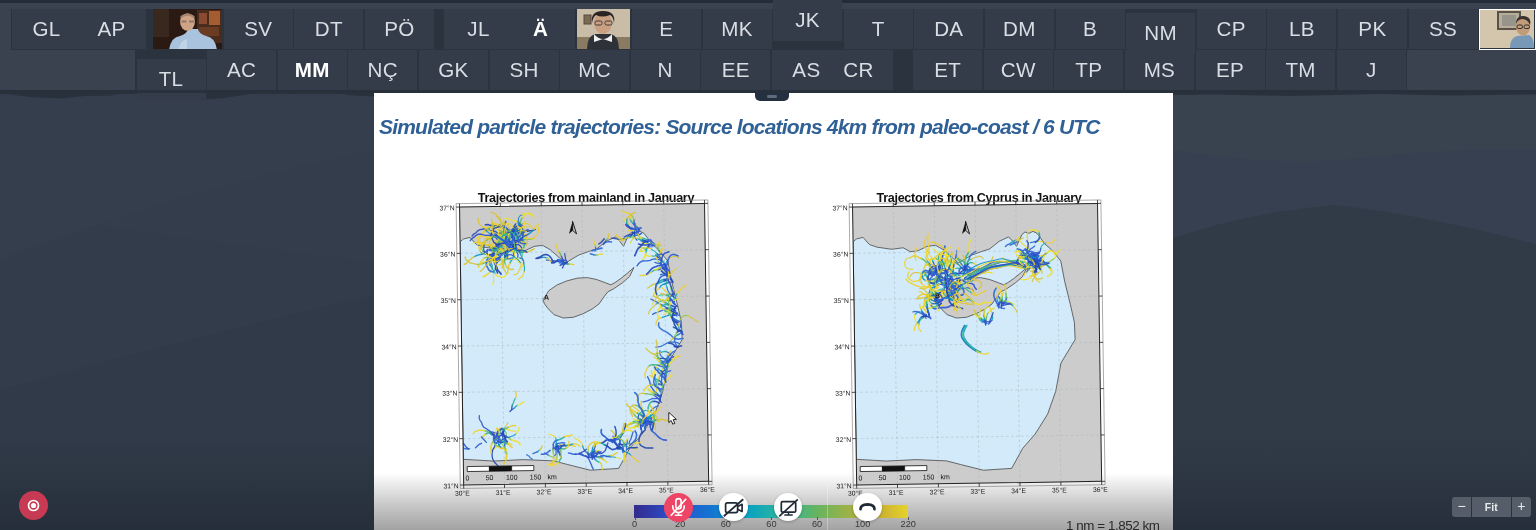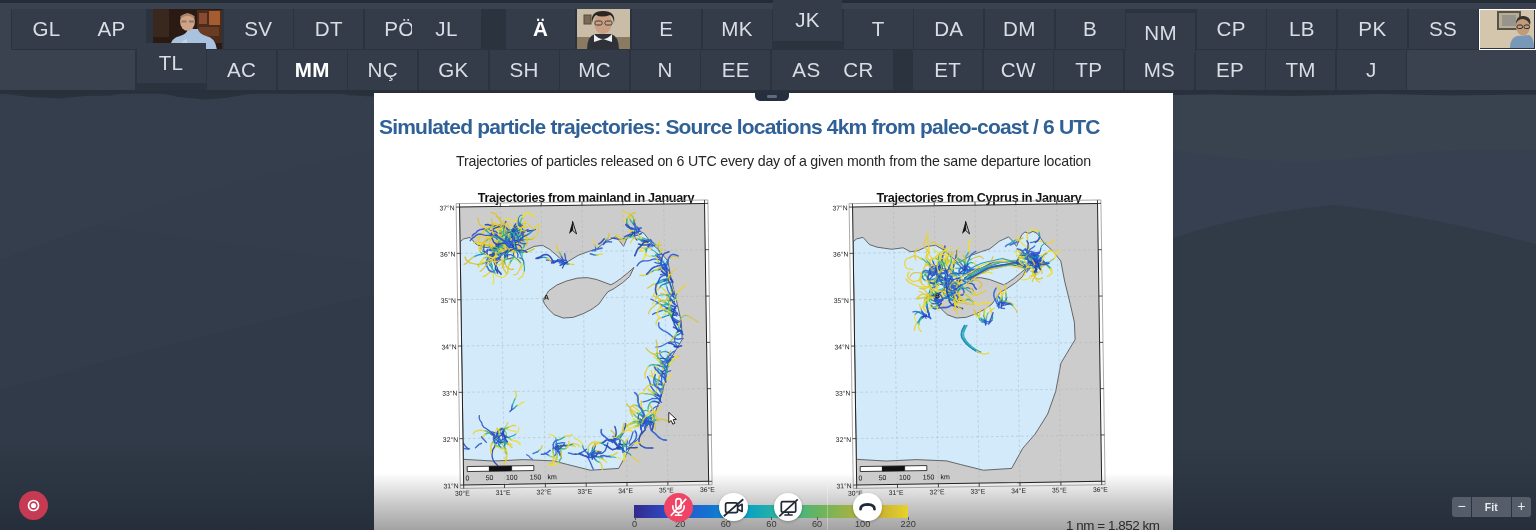--- a/index.html
+++ b/index.html
@@ -9,21 +9,21 @@
 .vid{overflow:hidden;}
 .vid svg{position:static;display:block;}
 .v3{border:1.6px solid #fff;}
 #strip{left:0;top:0;width:1536px;height:90.5px;background:#3a4250;}
 #topbar{left:0;top:0;width:1536px;height:2.6px;background:#242c38;}
 #underbar{left:0;top:89.8px;width:1536px;height:3.6px;background:#28303c;}
 #slide{left:374px;top:92.8px;width:799px;height:437.2px;background:#fff;}
 #slidegrad{left:0;top:380px;width:799px;height:57.2px;background:linear-gradient(#ffffff,#c9c9c9 55%,#a2a2a2);}
 #handle{left:754.6px;top:92.8px;width:34.4px;height:8px;background:#243040;border-radius:0 0 5px 5px;}
 #handle div{left:12.2px;top:2.6px;width:10px;height:2.6px;background:#5f6b7a;border-radius:1.3px;}
-#title{left:5px;top:22.6px;width:789px;color:#2f6096;font-size:21px;font-weight:bold;white-space:nowrap;letter-spacing:-0.8px;}
+#title{left:5px;top:22.6px;width:789px;color:#2f6096;font-size:21px;font-weight:bold;white-space:nowrap;letter-spacing:-0.8px;font-style:italic;}
 #subtitle{left:0;top:60.7px;width:799px;text-align:center;color:#262626;font-size:14.2px;white-space:nowrap;letter-spacing:-0.2px;}
 .map{overflow:visible;}
 .mtitle{font:bold 12.6px "Liberation Sans",sans-serif;fill:#111;letter-spacing:-0.3px;}
 .alab{font:6.8px "Liberation Sans",sans-serif;fill:#222;}
 .sbar{font:7px "Liberation Sans",sans-serif;fill:#111;}
 #cbar{left:634px;top:504.5px;width:274px;height:13.5px;background:linear-gradient(90deg,#342a8c 0%,#2c50cc 14%,#1374d2 28%,#0aa3c0 42%,#2fb69c 54%,#67b45f 67%,#9cb248 78%,#c4ac33 88%,#e6d22b 100%);}
 .cl{top:519px;width:40px;margin-left:-20px;text-align:center;color:#383838;font-size:9.2px;}
 #nm{left:1066px;top:518px;color:#2a2a2a;font-size:13.4px;letter-spacing:-0.45px;}
 .btn{border-radius:50%;}
 #rec{left:19px;top:491px;width:29px;height:29px;background:#c63a53;}
@@ -51,21 +51,20 @@
   </linearGradient>
       </defs>
   <rect x="0" y="90.8" width="1536" height="3" fill="#29313d"></rect>
       <path d="M0 93 L30 97 60 98.5 85 96 110 95.5 124 93 150 90 163 93.5 178 97 205 99.5 225 98 249 94 270 90.5 290 93.5 312 91.5 332 91 348 95 362 96 374 96.5 374 92 0 92 Z" fill="#29313d"></path>
       <path d="M1173 92 H1536 V94.5 L1450 95.5 1380 94 1290 96 1215 94.5 1173 95 Z" fill="#29313d"></path>
 </svg>
 
 <div id="slide">
   <div id="slidegrad"></div>
   <div id="title">Simulated particle trajectories: Source locations 4km from paleo-coast / 6 UTC</div>
-  <div id="subtitle">Trajectories of particles released on 6 UTC every day of a given month from the same departure location</div>
 </div>
 <svg class="map" style="left:435px;top:191px" width="300" height="312" viewBox="0 0 300 312">
 <text x="151" y="11" class="mtitle" text-anchor="middle">Trajectories from mainland in January</text>
 <g transform="translate(26.6,14.2) rotate(-0.85 122.5 139)">
 <rect x="-3.4" y="-3.4" width="251.8" height="284.8" fill="none" stroke="#888" stroke-width="0.7"></rect>
 <rect x="0" y="0" width="245" height="278" fill="#cccccc" stroke="none"></rect>
 <clipPath id="clipL">
           <rect x="0" y="0" width="245" height="278"></rect>
         </clipPath>
 <g clip-path="url(#clipL)">
@@ -1493,21 +1492,21 @@
         <path d="M16 41 q2 -13 11 -14 q7 -2 8 -7 l10 0 q1 5 8 7 q9 1 11 14 Z" fill="#a9c2dd"></path>
         <path d="M25 41 q3 -10 9 -11 l0 11 Z" fill="#c0d4e8"></path>
         <ellipse cx="34.5" cy="13" rx="7.4" ry="8.8" fill="#cfa486"></ellipse>
         <path d="M27.5 9.5 q7 -5.5 14 0 l0 -2.5 q-7 -4.5 -14 0 Z" fill="#a8836d"></path>
         <path d="M28.5 12.5 h5 m2.5 0 h5" stroke="#8d776b" stroke-width="1.8" fill="none"></path>
       </svg>
     </div>
 <div class="tile" style="left:223.8px;top:8.6px;height:40.7px;line-height:40.7px">SV</div>
 <div class="tile" style="left:294.4px;top:8.6px;height:40.7px;line-height:40.7px">DT</div>
 <div class="tile" style="left:365.0px;top:8.6px;height:40.7px;line-height:40.7px">PÖ</div>
-<div class="tile" style="left:412px;top:8.6px;height:40.7px;line-height:40.7px">JL</div>
+<div class="tile" style="left:444px;top:8.6px;height:40.7px;line-height:40.7px">JL</div>
 <div class="tile bold" style="left:506.2px;top:8.6px;height:40.7px;line-height:40.7px">Ä</div>
 <div class="vid v2" style="left:576.8px;top:8.6px;width:53.6px;height:40.7px">
       <svg width="54" height="41" viewBox="0 0 54 41">
         <rect width="54" height="41" fill="#c9bda8"></rect>
         <rect x="0" y="28" width="54" height="13" fill="#8a7a62"></rect>
         <rect x="7" y="6" width="7" height="9" fill="#7a6a55" stroke="#564a3a" stroke-width="1"></rect>
         <path d="M10 41 q0 -14 8 -16 l16 0 q8 2 8 16 Z" fill="#2e3138"></path>
         <ellipse cx="26" cy="14" rx="9" ry="11" fill="#caa083"></ellipse>
         <path d="M15 14 q-2 -12 11 -12 q13 0 11 12 q-1 -7 -4 -8 q-8 3 -14 0 q-3 2 -4 8 Z" fill="#2a2422"></path>
         <path d="M17 25 q4 5 9 5 l-9 3 Z" fill="#f0f0f0"></path>
@@ -1533,21 +1532,21 @@
         <rect width="54" height="38" fill="#d3c6ac"></rect>
         <rect x="18" y="2" width="22" height="17" fill="#b8ad96" stroke="#5a5248" stroke-width="2"></rect>
         <rect x="22" y="5" width="14" height="11" fill="#97948c"></rect>
         <path d="M30 38 q0 -10 7 -12 l12 -1 q5 2 5 13 Z" fill="#7898b8"></path>
         <ellipse cx="43" cy="17" rx="7" ry="8.5" fill="#c29b78"></ellipse>
         <path d="M36 14 q0 -9 8 -8 q8 1 6 9 q-2 -5 -7 -6 q-5 0 -7 5 Z" fill="#3a3430"></path>
         <rect x="37" y="15" width="5.5" height="3.5" rx="1.5" fill="none" stroke="#2e2e33" stroke-width="1"></rect>
         <rect x="44" y="15" width="5.5" height="3.5" rx="1.5" fill="none" stroke="#2e2e33" stroke-width="1"></rect>
       </svg>
     </div>
-<div class="tile" style="left:136.5px;top:43px;height:39.5px;line-height:39.5px">TL</div>
+<div class="tile" style="left:136.5px;top:59px;height:39.5px;line-height:39.5px">TL</div>
 <div class="tile" style="left:207.1px;top:50.3px;height:39.5px;line-height:39.5px">AC</div>
 <div class="tile bold" style="left:277.7px;top:50.3px;height:39.5px;line-height:39.5px">MM</div>
 <div class="tile" style="left:348.3px;top:50.3px;height:39.5px;line-height:39.5px">NÇ</div>
 <div class="tile" style="left:418.9px;top:50.3px;height:39.5px;line-height:39.5px">GK</div>
 <div class="tile" style="left:489.5px;top:50.3px;height:39.5px;line-height:39.5px">SH</div>
 <div class="tile" style="left:560.1px;top:50.3px;height:39.5px;line-height:39.5px">MC</div>
 <div class="tile" style="left:630.7px;top:50.3px;height:39.5px;line-height:39.5px">N</div>
 <div class="tile" style="left:701.3px;top:50.3px;height:39.5px;line-height:39.5px">EE</div>
 <div class="tile" style="left:771.9px;top:50.3px;height:39.5px;line-height:39.5px">AS</div>
 <div class="tile" style="left:824px;top:50.3px;height:39.5px;line-height:39.5px">CR</div>

